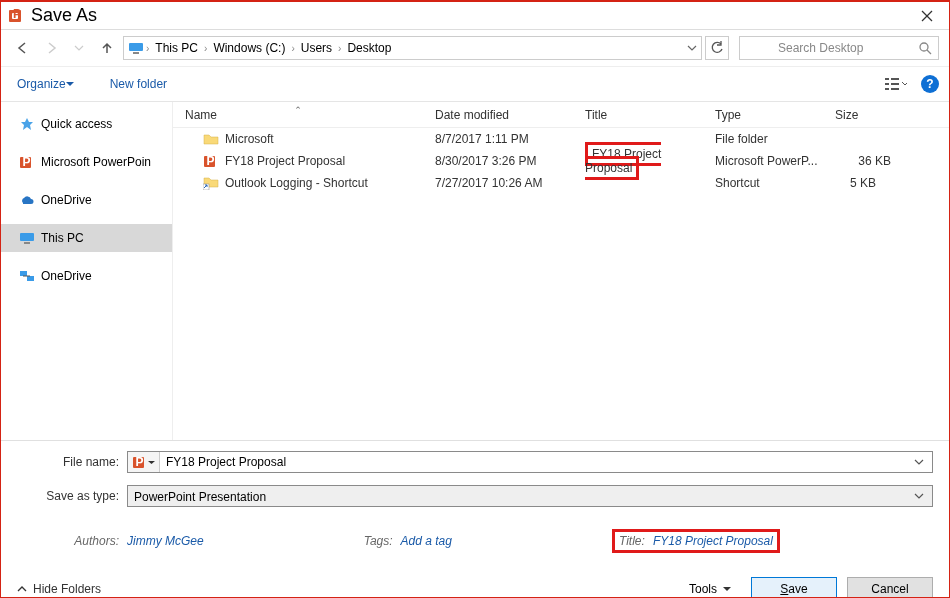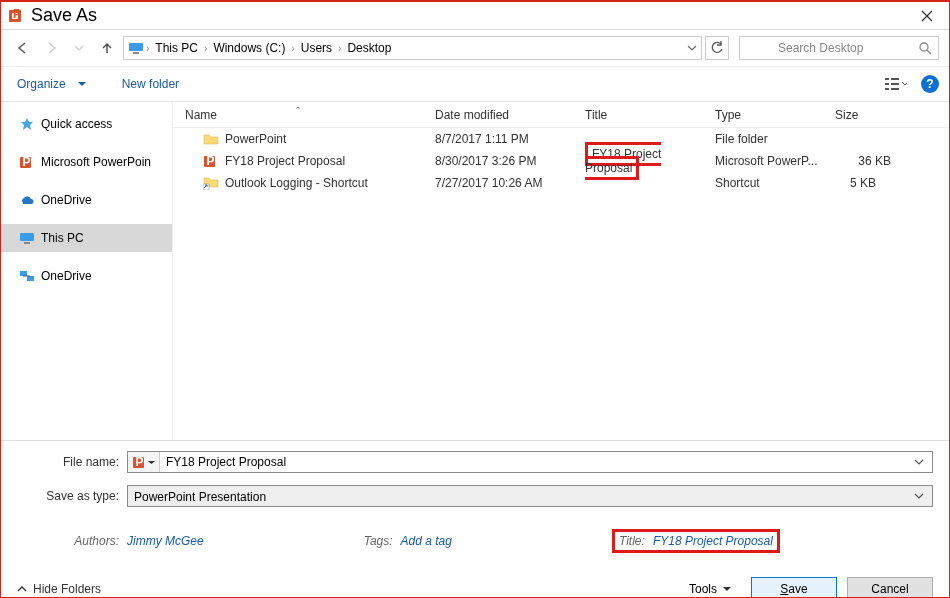--- a/index.html
+++ b/index.html
@@ -13,21 +13,21 @@
 .nav-btn.disabled { color: #bbb; }
 .breadcrumb { flex: 1; display: flex; align-items: center; border: 1px solid #ccc; height: 24px; padding: 0 4px; gap: 2px; background: #fff; }
 .bc-icon { width: 16px; height: 16px; display: inline-flex; align-items: center; justify-content: center; }
 .bc-item { padding: 0 4px; color: #000; cursor: pointer; }
 .bc-sep { color: #888; font-size: 10px; }
 .bc-spacer { flex: 1; }
 .refresh { width: 24px; height: 24px; border: 1px solid #ccc; display: flex; align-items: center; justify-content: center; margin-left: -1px; }
 .searchbox { width: 200px; height: 24px; border: 1px solid #ccc; display: flex; align-items: center; padding: 0 6px; margin-left: 6px; color: #888; }
 .searchbox .sp { flex: 1; margin-left: 32px; }
 .toolbar { display: flex; align-items: center; height: 36px; border-top: 1px solid #eee; border-bottom: 1px solid #e5e5e5; padding: 0 10px; }
-.tb-link { color: #1a5aa8; padding: 4px 6px; cursor: pointer; display: flex; align-items: center; gap: 12px; }
+.tb-link { color: #1a5aa8; padding: 4px 6px; cursor: pointer; display: flex; align-items: center; gap: 0; }
 .tb-sp { flex: 1; }
 .tb-icon { padding: 4px 6px; color: #555; cursor: pointer; }
 .help-icon { width: 18px; height: 18px; border-radius: 50%; background: #0e6fd4; color: #fff; display: flex; align-items: center; justify-content: center; font-weight: bold; font-size: 12px; margin-left: 8px; }
 .content { display: flex; height: 338px; }
 .sidebar { width: 172px; border-right: 1px solid #eee; padding-top: 8px; }
 .sb-item { display: flex; align-items: center; padding: 6px 6px 6px 18px; gap: 6px; cursor: pointer; }
 .sb-item.selected { background: #d8d8d8; }
 .sb-icon { width: 16px; height: 16px; display: inline-flex; align-items: center; justify-content: center; }
 .filelist { flex: 1; position: relative; }
 .fl-header { display: flex; border-bottom: 1px solid #eee; height: 26px; align-items: center; color: #333; }
@@ -224,21 +224,21 @@
       <div class="fl-col col-size">Size</div>
     </div>
 
     <div class="fl-row">
       <div class="row-name">
         <span class="row-icon">
             <svg width="16" height="12">
               <path d="M1 2 L6 2 L8 4 L15 4 L15 11 L1 11 Z" fill="#f9d978" stroke="#d6b34b" stroke-width="0.5"></path>
             </svg>
           </span>
-        <span>PowerPoint</span>
+        <span>Microsoft</span>
       </div>
       <div class="fl-col col-date">8/7/2017 1:11 PM</div>
       <div class="fl-col col-title"></div>
       <div class="fl-col col-type">File folder</div>
       <div class="fl-col col-size" style="text-align:right;padding-right:12px"></div>
     </div>
 
     <div class="fl-row">
       <div class="row-name">
         <span class="row-icon">

